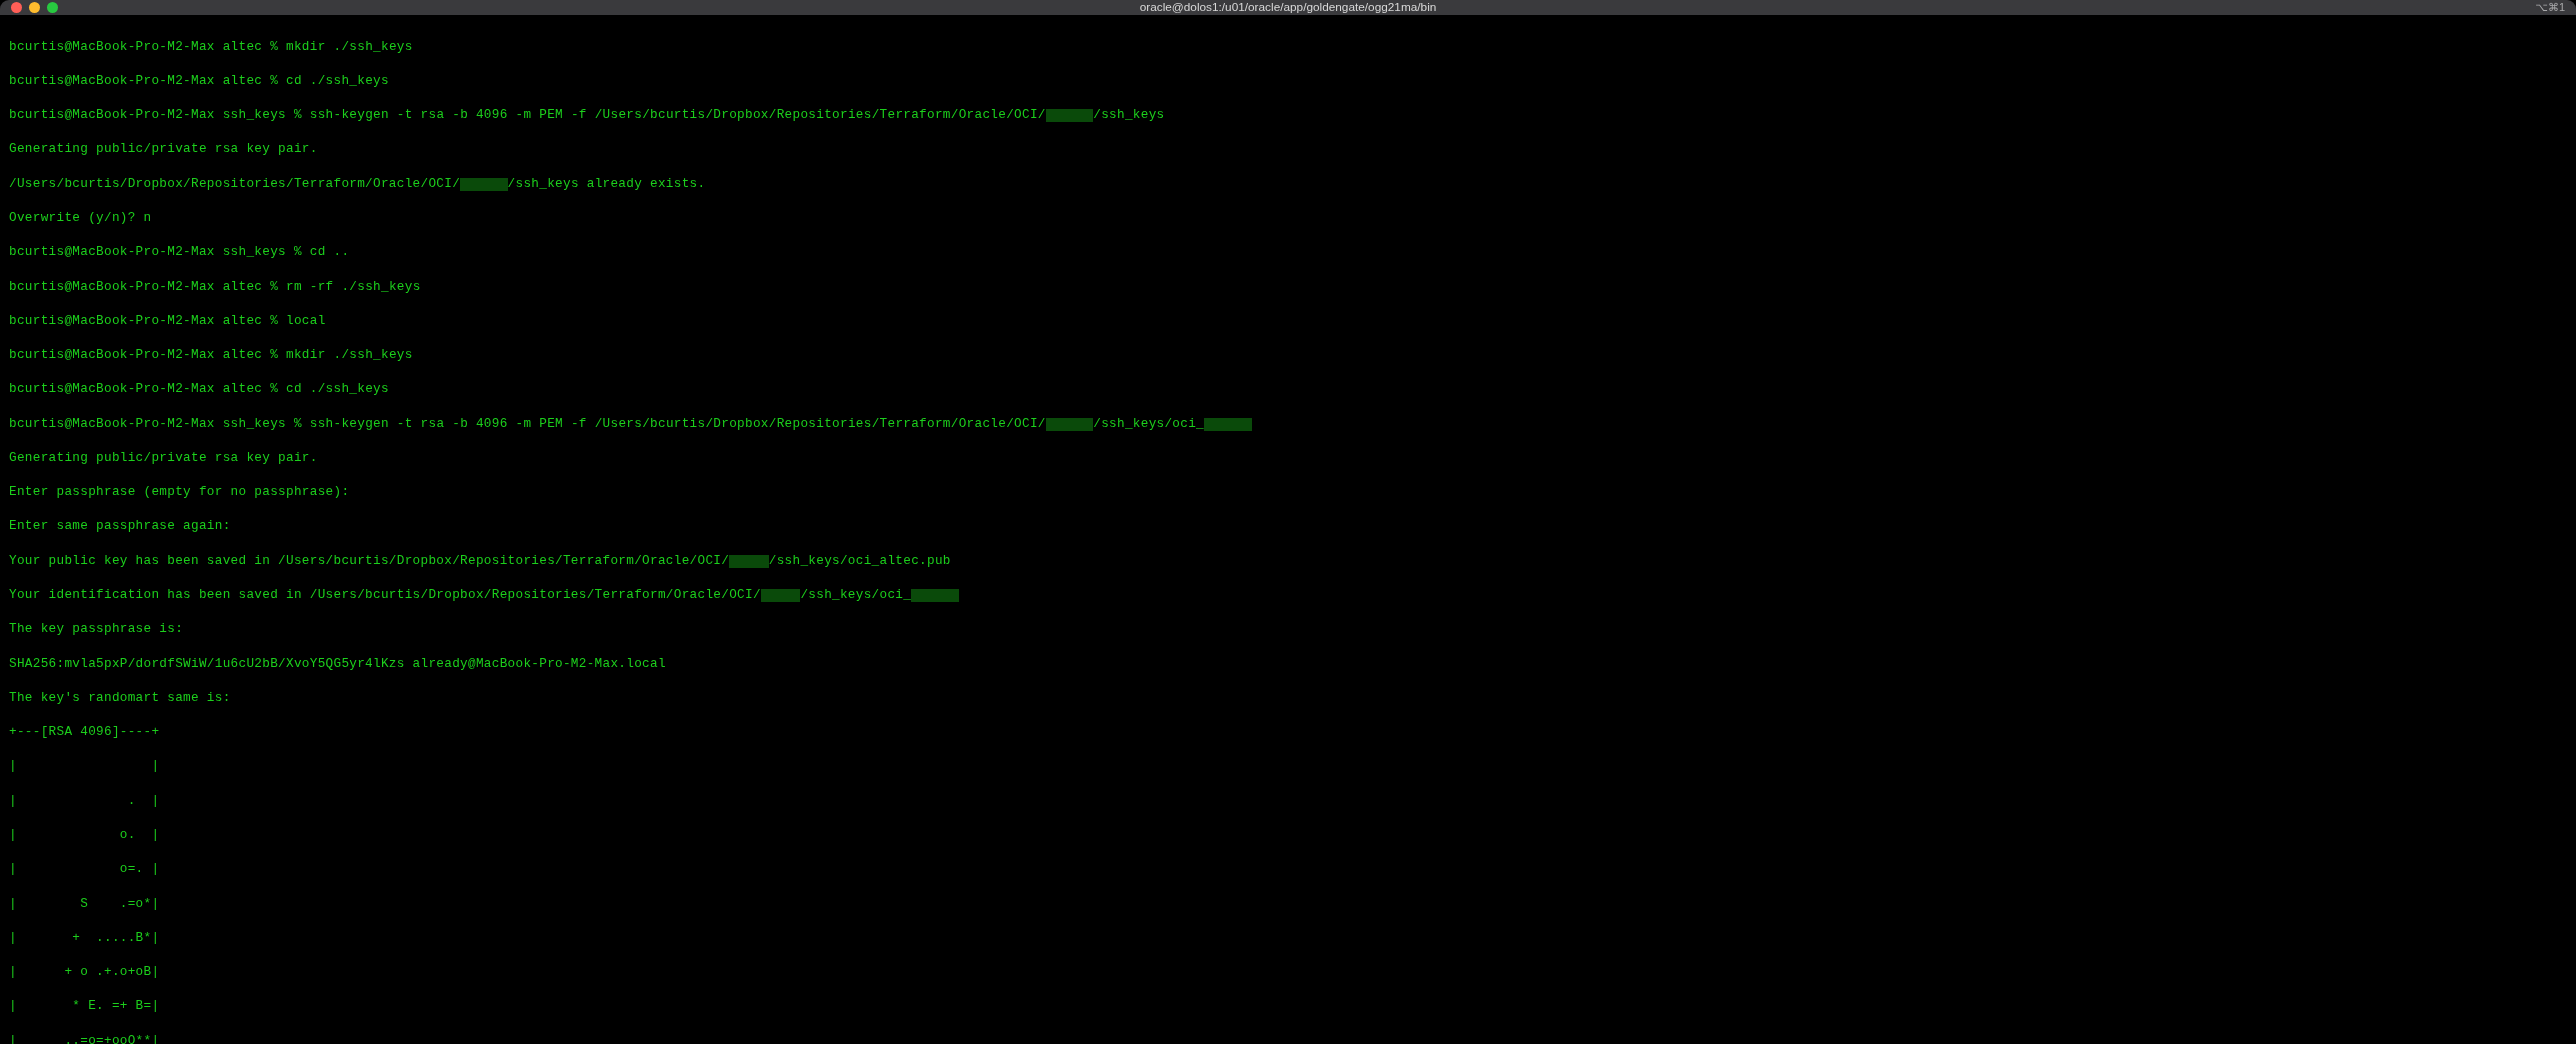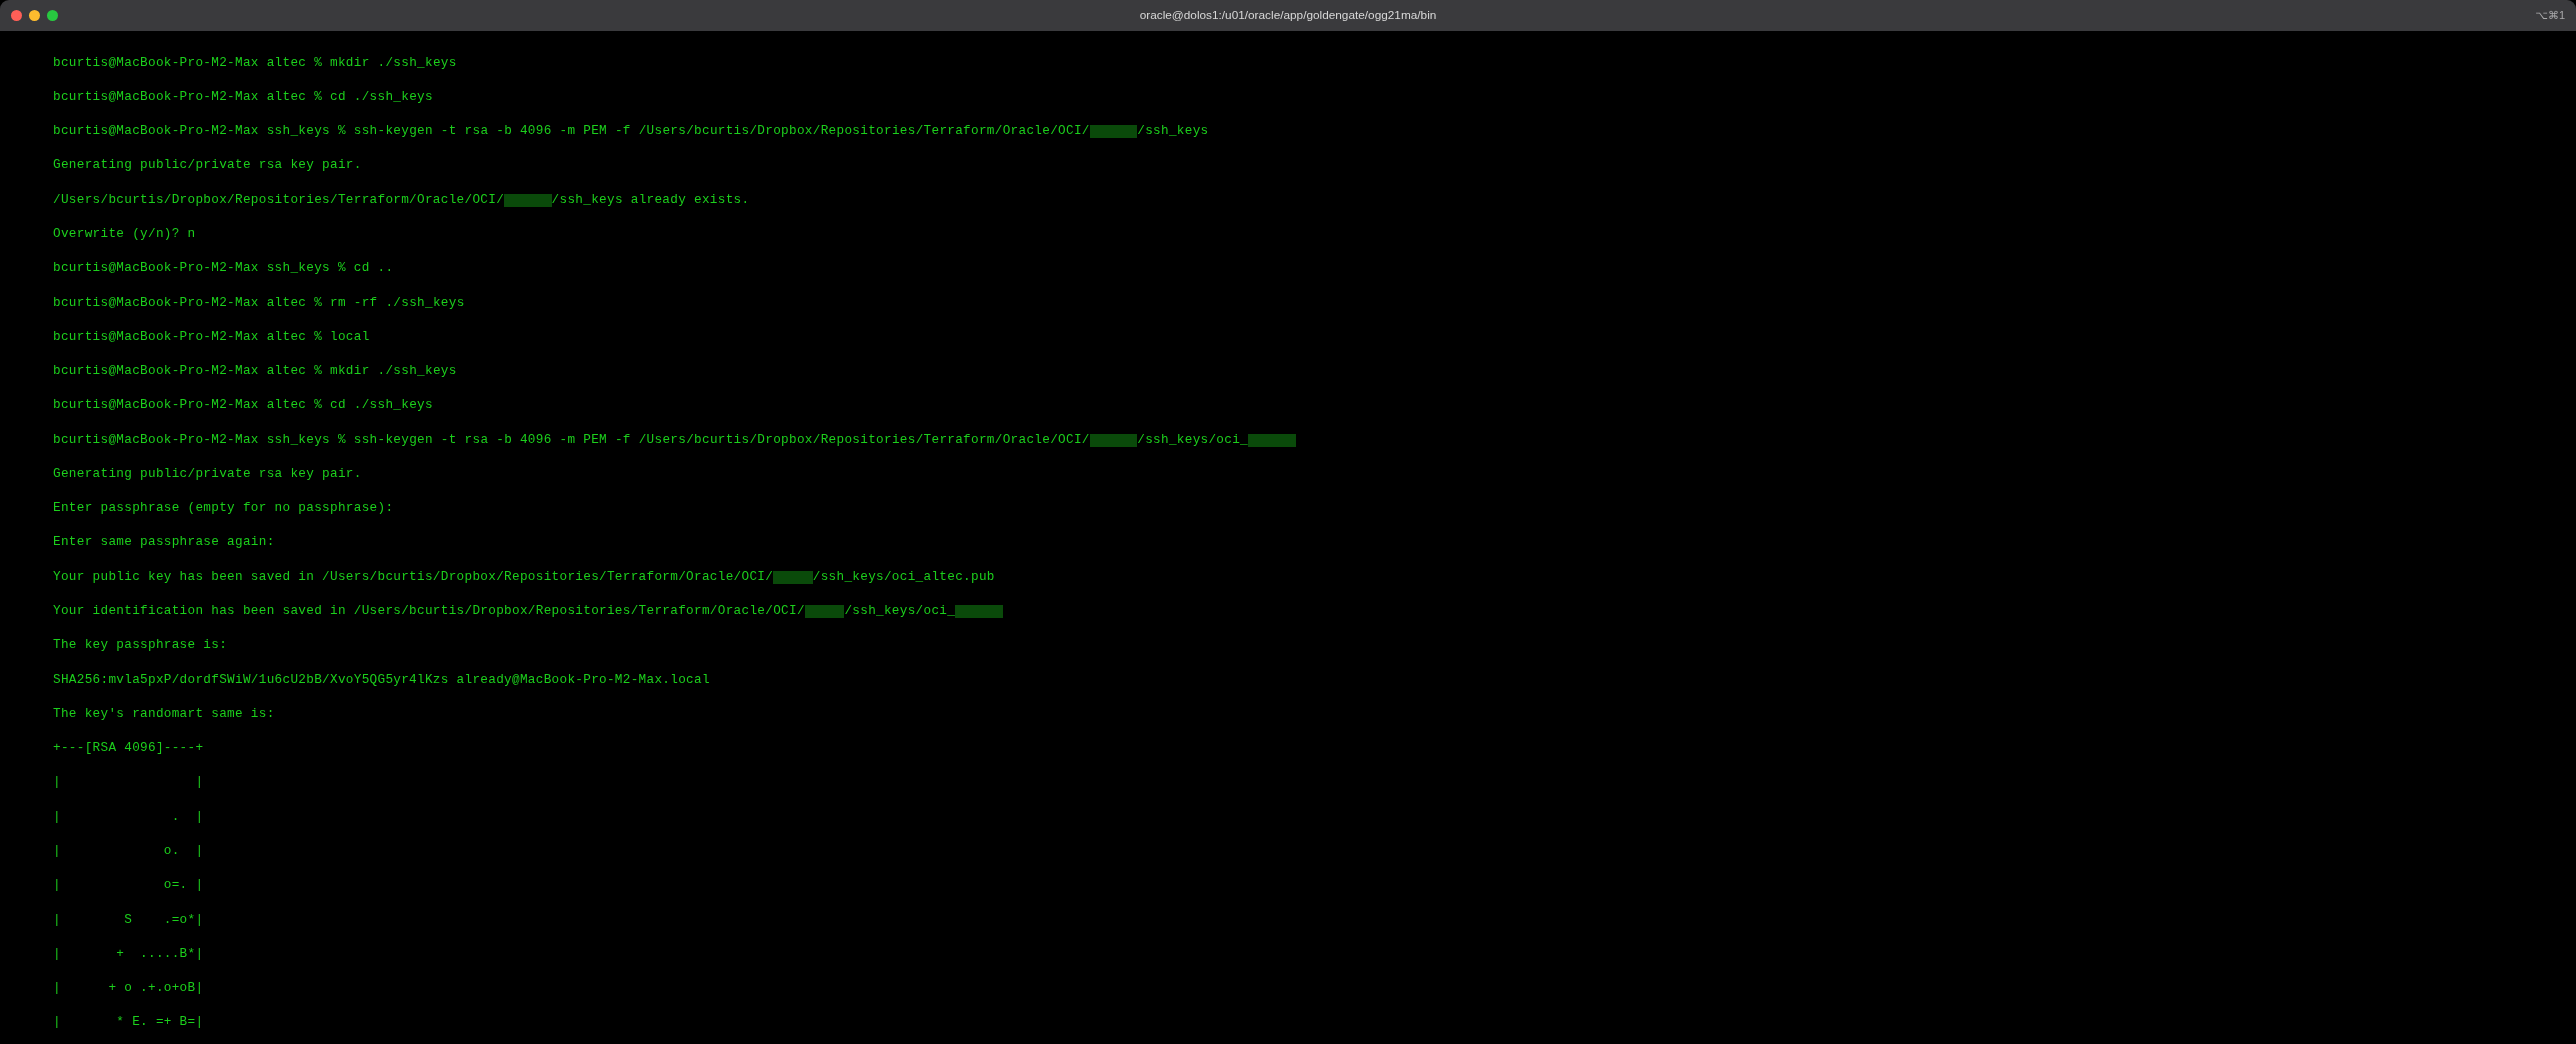--- a/index.html
+++ b/index.html
@@ -17,21 +17,21 @@
     .window {
       width: 100%;
       height: 100vh;
       background: #000;
       border-radius: 9px;
       overflow: hidden;
       display: flex;
       flex-direction: column;
     }
     .titlebar {
-      height: 31px;
+      height: 15px;
       background: #3a3a3d;
       display: flex;
       align-items: center;
       padding: 0 11px;
       position: relative;
       flex-shrink: 0;
     }
     .traffic-lights {
       display: flex;
       gap: 7.2px;
@@ -65,21 +65,20 @@
       padding: 5.4px 9px;
       overflow: auto;
       white-space: pre;
       color: #1ccf1c;
       font-size: 12.7px;
       letter-spacing: 0.3px;
     }
     .line {
       display: block;
       white-space: pre;
-      margin-left: 44px;
     }
     .redact {
       display: inline-block;
       background: #0a4a0a;
       color: #0a4a0a;
       user-select: none;
       vertical-align: text-bottom;
       height: 1em;
       line-height: 1;
     }

